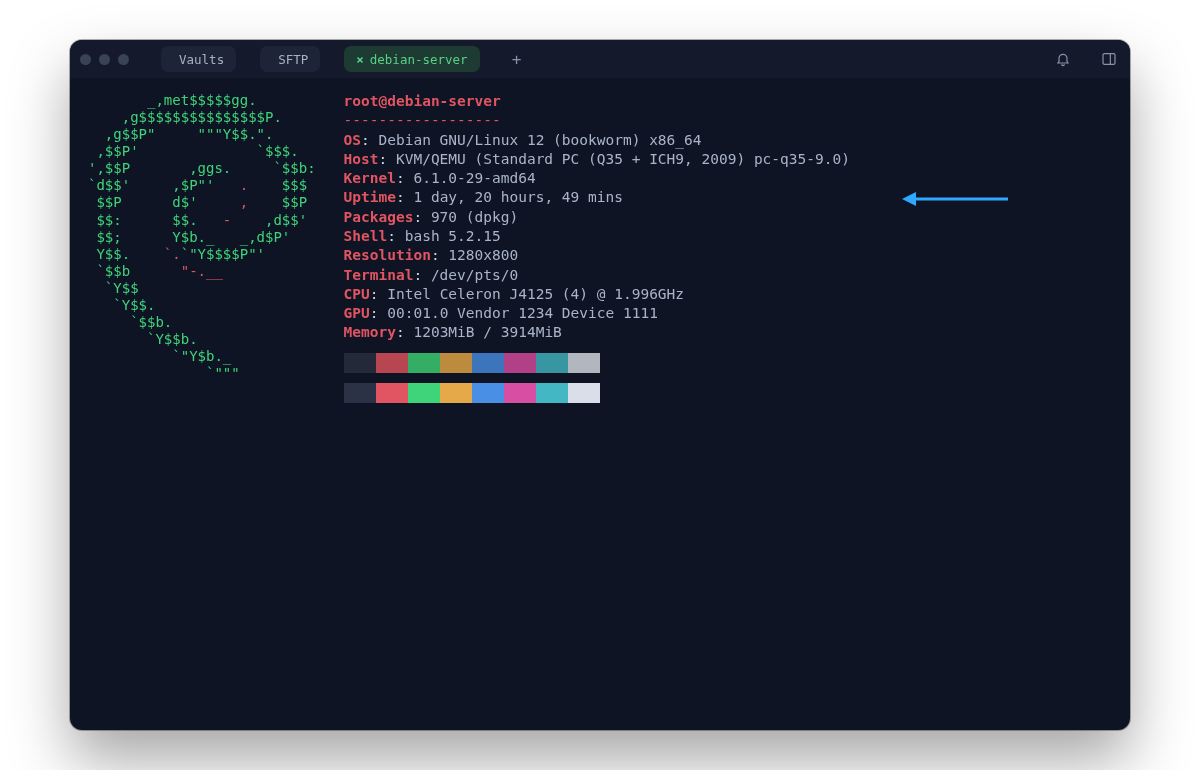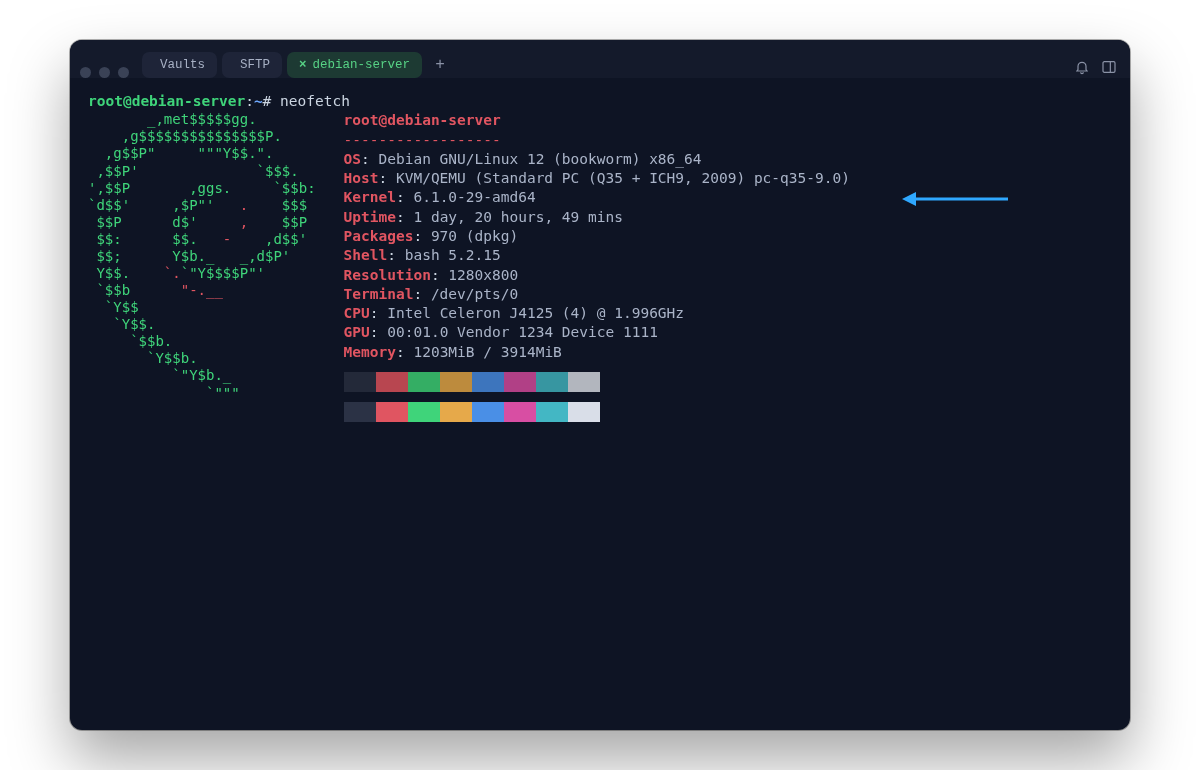--- a/index.html
+++ b/index.html
@@ -2,21 +2,21 @@
 <html><head>
 <meta charset="utf-8">
 <style>
   html,body{margin:0;padding:0;background:#fff;font-family:ui-monospace,Menlo,Consolas,monospace;}
   .stage{width:1200px;height:770px;position:relative;}
   .window{
     position:absolute;left:70px;top:40px;width:1060px;height:690px;
     background:#0e1424;border-radius:12px;box-shadow:0 30px 60px rgba(0,0,0,.35),0 0 0 1px rgba(0,0,0,.3);
     overflow:hidden;color:#cbd5e1;
   }
-  .titlebar{display:flex;align-items:flex-end;height:38px;padding:0 10px;gap:5px;background:#141a2b;font-family:Liberation Mono, monospace;}
+  .titlebar{display:flex;align-items:center;height:38px;padding:0 10px;gap:24px;background:#141a2b;}
   .traffic{display:flex;gap:8px;margin-right:8px;}
   .dot{width:11px;height:11px;border-radius:50%;background:#3a4256;}
   .tab{display:flex;align-items:center;gap:6px;height:26px;padding:0 12px;border-radius:7px;background:#1e2438;color:#a7b0c4;font-size:12.5px;white-space:nowrap;}
   .tab.active{background:#1d3a33;color:#57d285;}
   .tab .x{color:#57d285;font-weight:bold;}
   .plus{width:26px;height:26px;display:flex;align-items:center;justify-content:center;border-radius:6px;color:#8a92a6;font-size:16px;}
   .spacer{flex:1;}
   .icn{width:22px;height:22px;display:flex;align-items:center;justify-content:center;color:#8a92a6;}
   .icn svg{width:16px;height:16px;stroke:currentColor;fill:none;stroke-width:1.8;}
   .term{padding:14px 18px;font-size:14.5px;line-height:1.33;}
@@ -80,23 +80,20 @@
     </div>
     <div class="icn">
       <svg viewBox="0 0 24 24">
             <rect x="3" y="4" width="18" height="16" rx="2"></rect>
             <line x1="14" y1="4" x2="14" y2="20"></line>
           </svg>
     </div>
   </div>
 
   <div class="term">
-    <div class="prompt">
-      <span class="u">root@debian-server</span><span class="c">:</span><span class="p">~</span><span class="c">#</span> <span class="c">neofetch</span>
-    </div>
 
     <div class="row">
       <div class="logo">       _,met$$$$$gg.
     ,g$$$$$$$$$$$$$$$P.
   ,g$$P"     """Y$$.".
  ,$$P'              `$$$.
 ',$$P       ,ggs.     `$$b:
 `d$$'     ,$P"'   <span class="r">.</span>    $$$
  $$P      d$'     <span class="r">,</span>    $$P
  $$:      $$.   <span class="r">-</span>    ,d$$'

